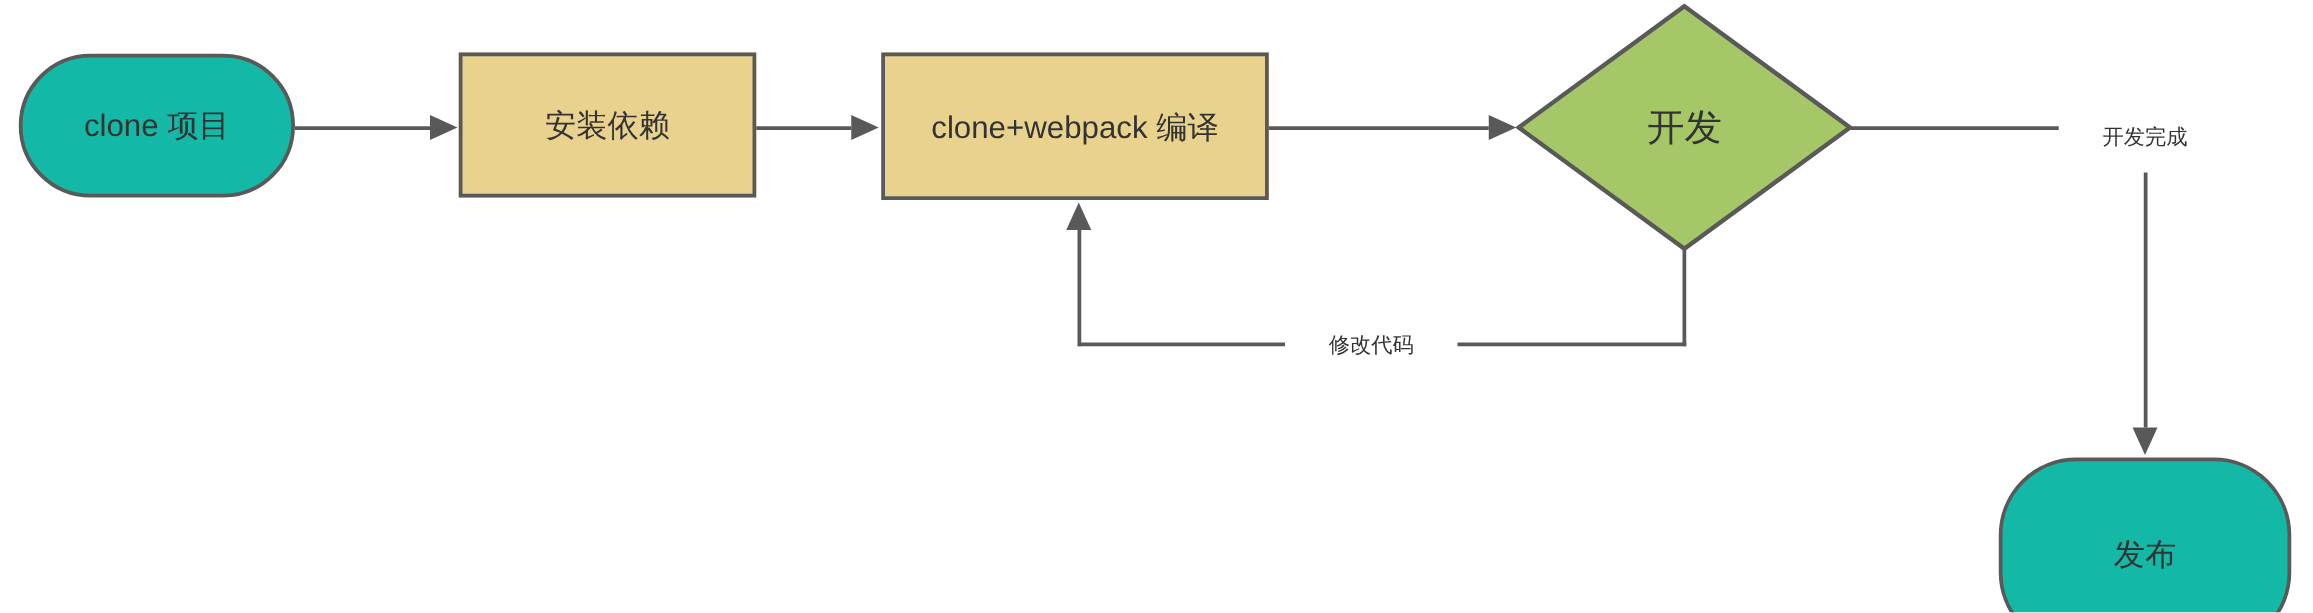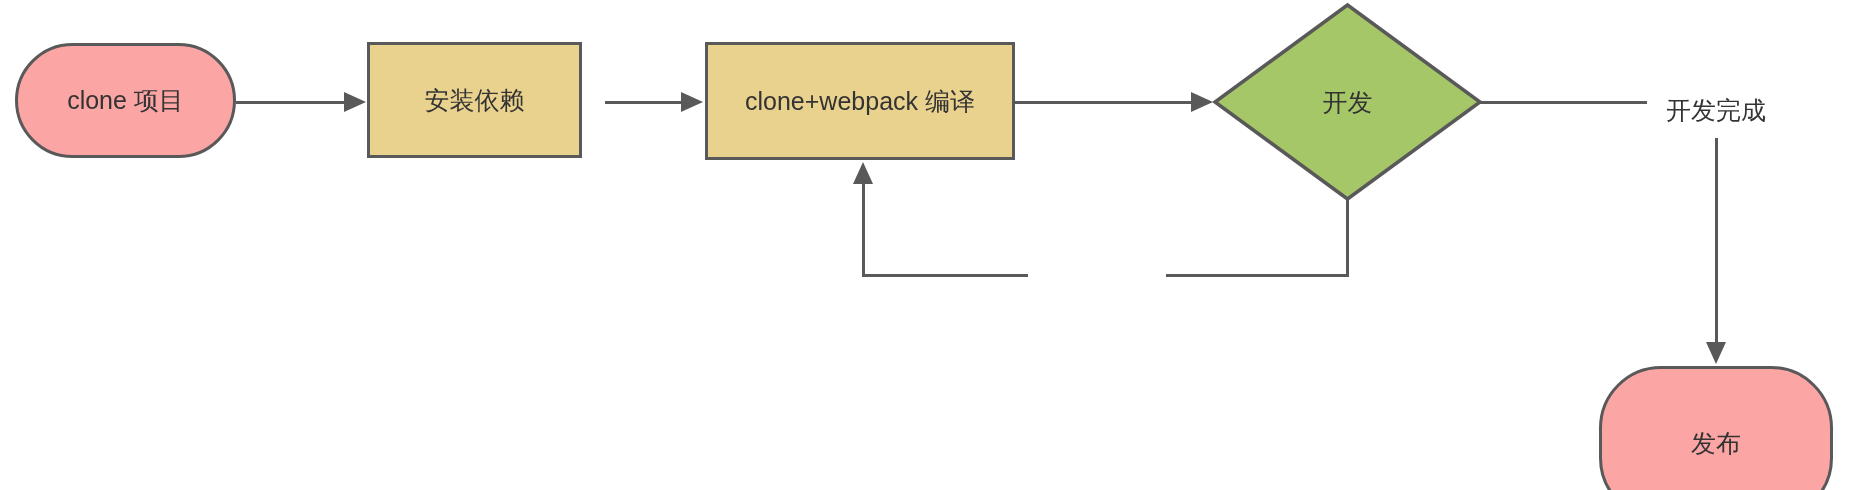--- a/index.html
+++ b/index.html
@@ -13,68 +13,68 @@
   }
   .node{
     position:absolute;
     display:flex;align-items:center;justify-content:center;
     box-sizing:border-box;
     font-size:25px;
     color:#333333;
     text-align:center;
   }
   .terminator{
-    background:#fca5a5;
+    background:#14b8a6;
     border:3px solid #595959;
     border-radius:62px;
   }
   .process{
     background:#E9D28E;
     border:3px solid #595959;
   }
   .diamond-wrap{position:absolute;}
   .diamond-wrap svg{display:block;}
   .diamond-label{
     position:absolute;left:0;top:0;width:100%;height:100%;
     display:flex;align-items:center;justify-content:center;
-    font-size:25px;color:#333333;text-align:center;
+    font-size:30px;color:#333333;text-align:center;
   }
   .hline{position:absolute;height:3px;background:#595959;}
   .vline{position:absolute;width:3px;background:#595959;}
   .arrow-right{position:absolute;width:0;height:0;
     border-top:10px solid transparent;border-bottom:10px solid transparent;
     border-left:22px solid #595959;}
   .arrow-up{position:absolute;width:0;height:0;
     border-left:10px solid transparent;border-right:10px solid transparent;
     border-bottom:22px solid #595959;}
   .arrow-down{position:absolute;width:0;height:0;
     border-left:10px solid transparent;border-right:10px solid transparent;
     border-top:22px solid #595959;}
   .edge-label{
     position:absolute;
     transform:translate(-50%,-50%);
-    font-size:25px;color:#333333;
+    font-size:17px;color:#333333;
     white-space:nowrap;
     background:#ffffff;
     padding:0 6px;
   }
 </style>
 </head>
 <body>
 
 <div class="canvas">
 
   <div class="node terminator" style="left:15px;top:43px;width:221px;height:115px;">
     <span>clone 项目</span>
   </div>
 
   <div class="hline" style="left:236px;top:101px;width:108px;"></div>
   <div class="arrow-right" style="left:344px;top:92px;"></div>
 
-  <div class="node process" style="left:367px;top:42px;width:215px;height:116px;">
+  <div class="node process" style="left:367px;top:42px;width:238px;height:116px;">
     <span>安装依赖</span>
   </div>
 
   <div class="hline" style="left:605px;top:101px;width:76px;"></div>
   <div class="arrow-right" style="left:681px;top:92px;"></div>
 
   <div class="node process" style="left:705px;top:42px;width:310px;height:118px;">
     <span>clone+webpack 编译</span>
   </div>
 
@@ -92,17 +92,18 @@
   <div class="edge-label" style="left:1716px;top:110px;">开发完成</div>
   <div class="vline" style="left:1715px;top:138px;height:204px;"></div>
   <div class="arrow-down" style="left:1706px;top:342px;"></div>
 
   <div class="node terminator" style="left:1599px;top:366px;width:234px;height:154px;">
     <span>发布</span>
   </div>
 
   <div class="vline" style="left:1346px;top:200px;height:77px;"></div>
   <div class="hline" style="left:1166px;top:274px;width:183px;"></div>
+  <div class="edge-label" style="left:1097px;top:276px;">修改代码</div>
   <div class="hline" style="left:863px;top:274px;width:165px;"></div>
   <div class="vline" style="left:862px;top:184px;height:93px;"></div>
   <div class="arrow-up" style="left:853px;top:162px;"></div>
 
 </div>
 
 </body></html>

